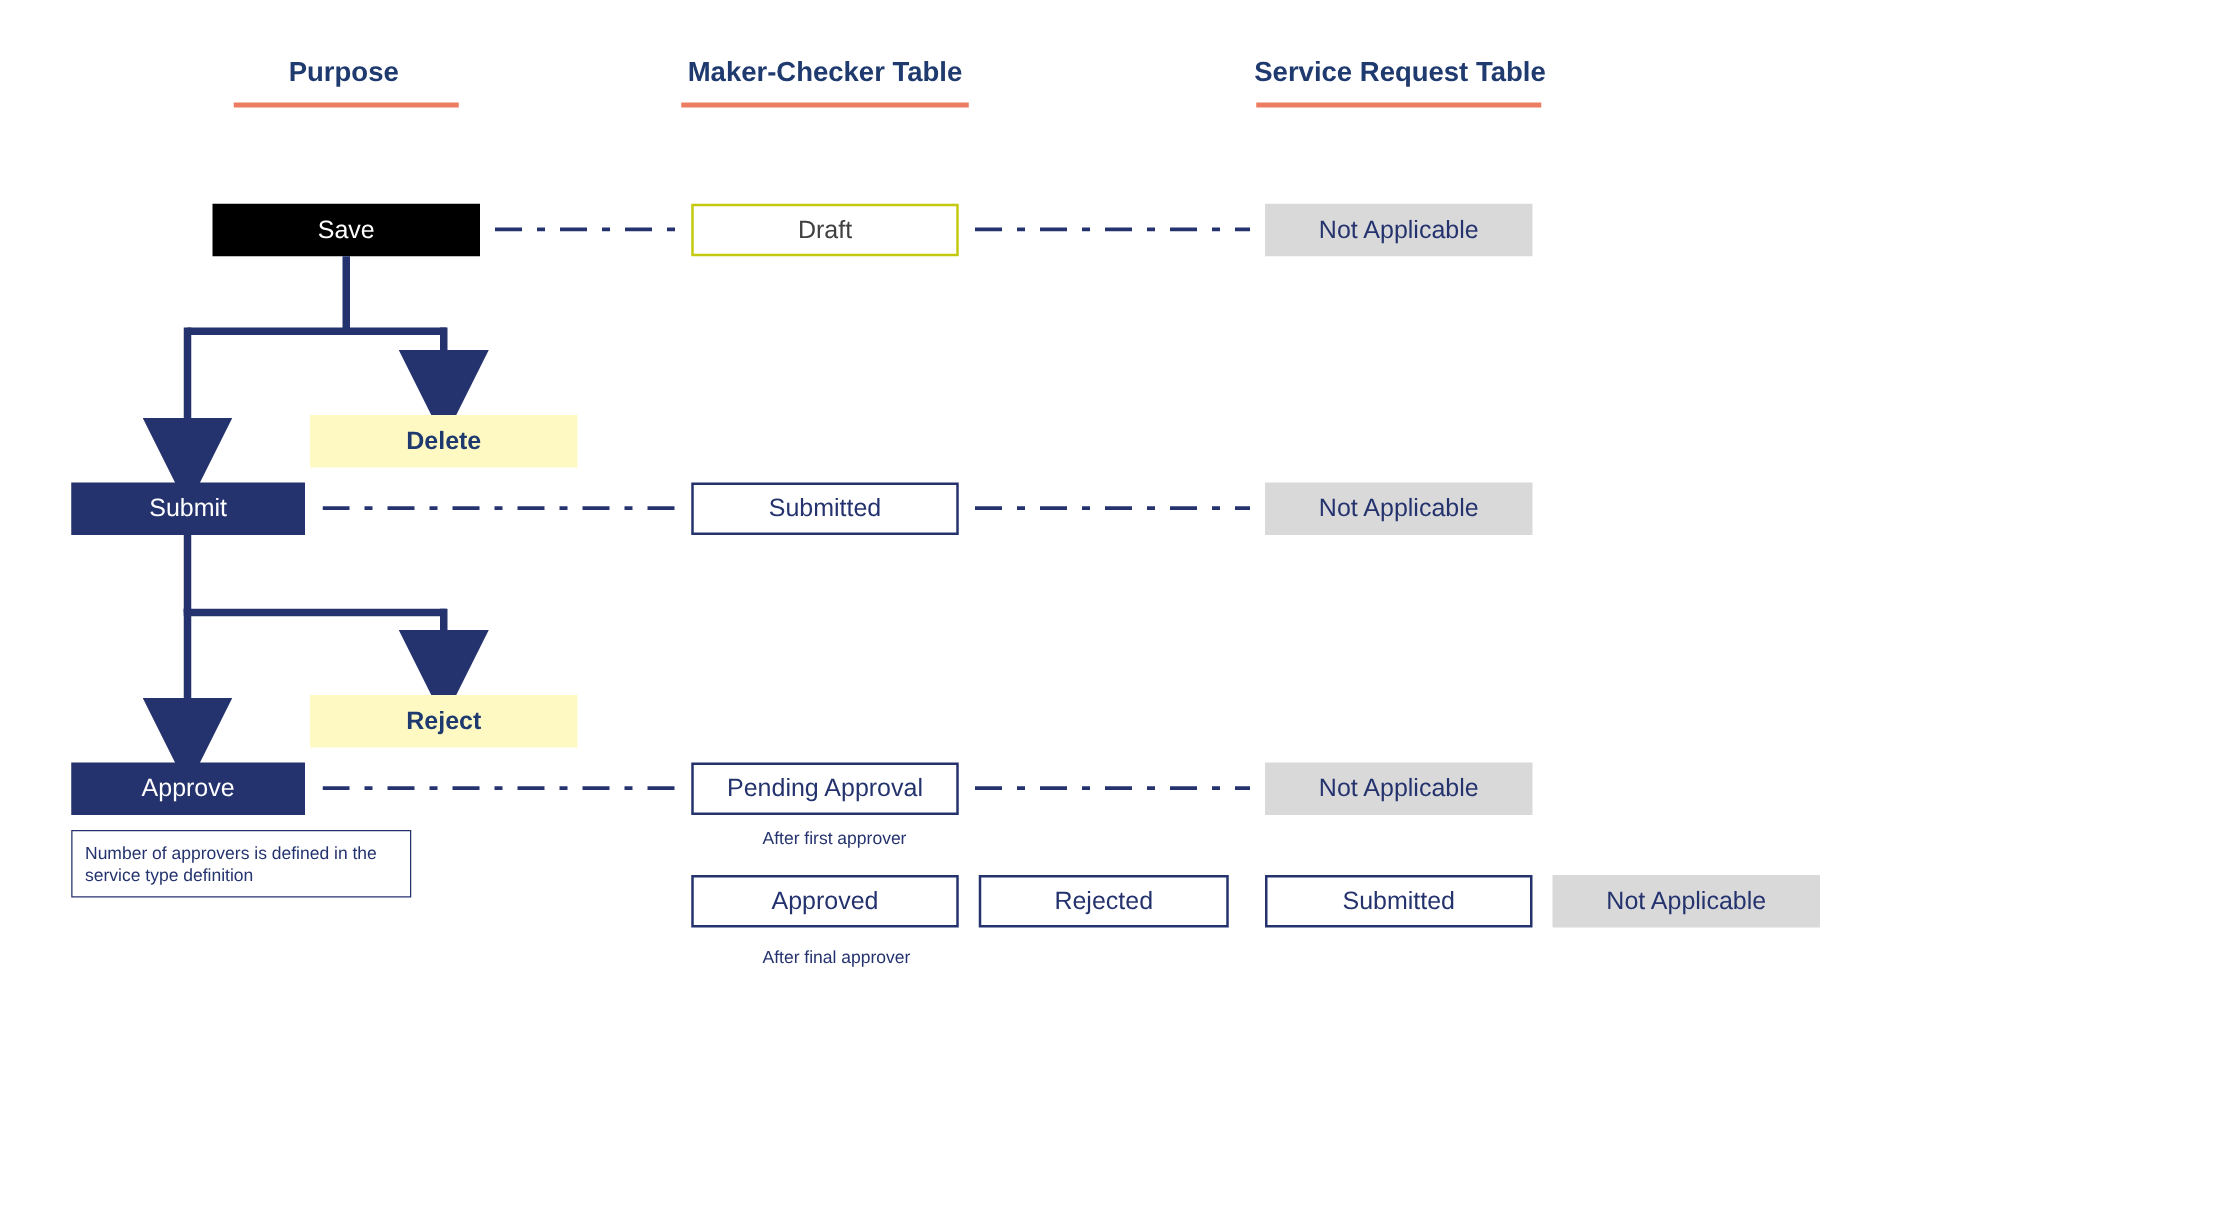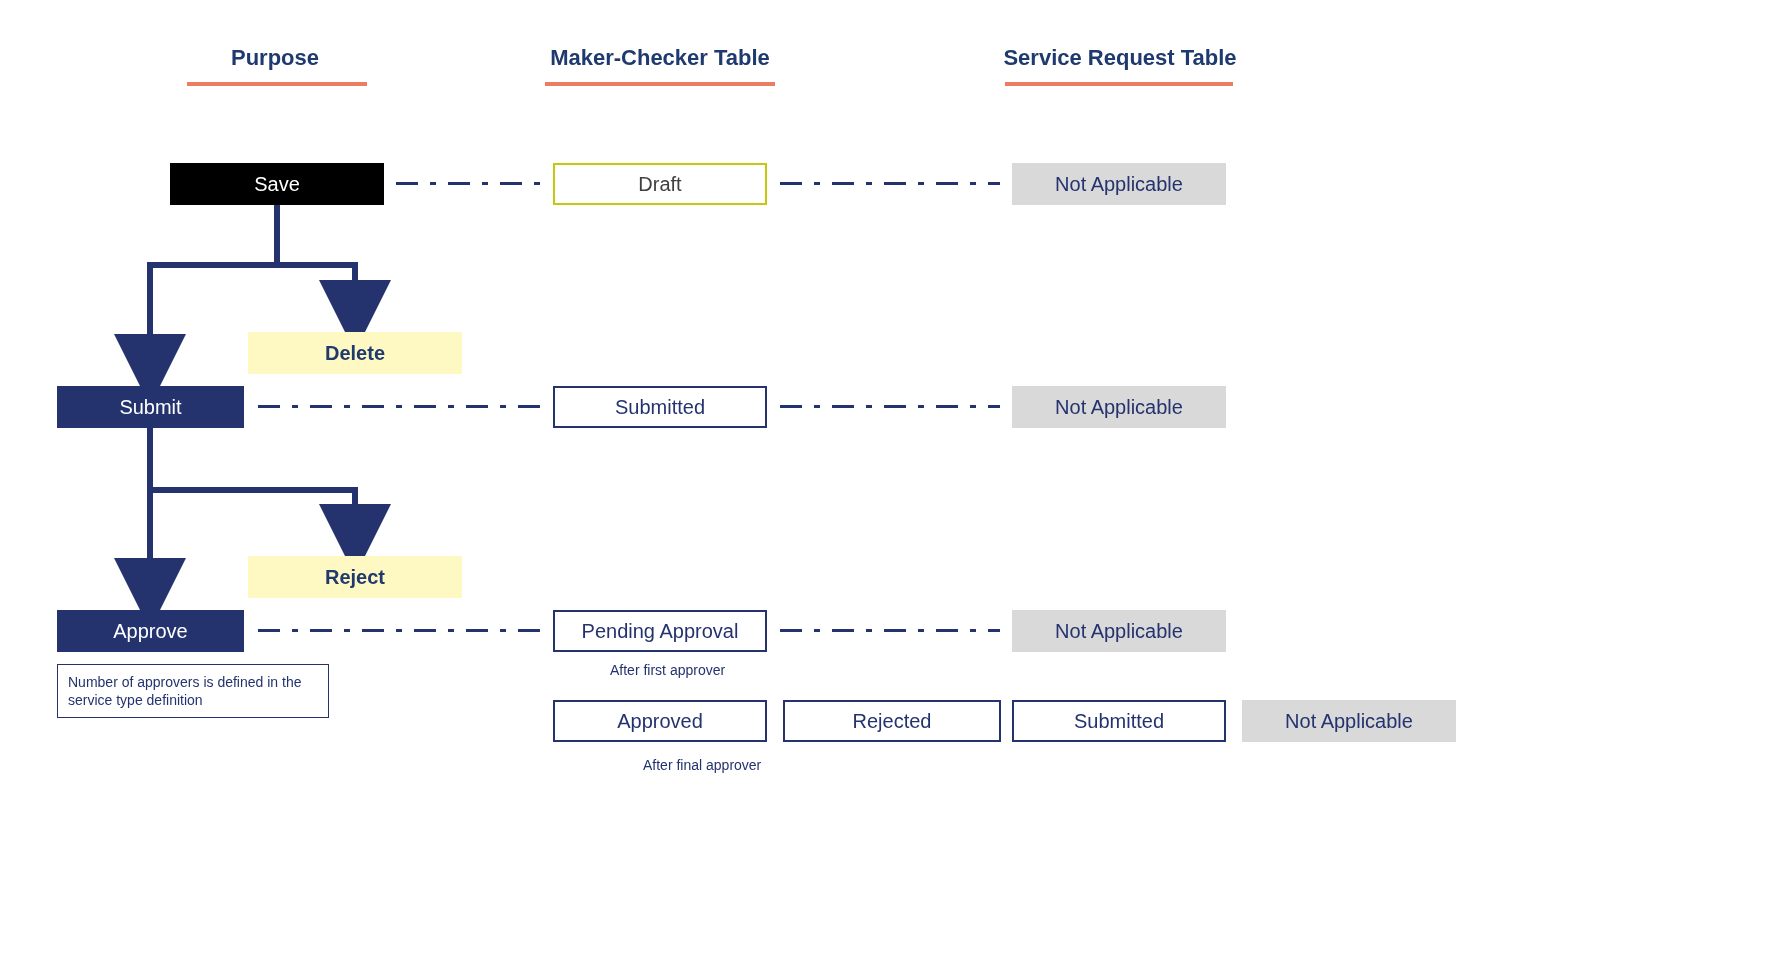--- a/index.html
+++ b/index.html
@@ -145,17 +145,17 @@
 <div class="box box-grey" style="left:1012px; top:610px; width:214px; height:42px;">Not Applicable</div>
 
 <div class="dashdot" style="left:258px; top:629px; width:284px;"></div>
 <div class="dashdot" style="left:780px; top:629px; width:220px;"></div>
 
 <div class="note-box" style="left:57px; top:664px; width:272px;">Number of approvers is defined in the service type definition</div>
 
 <div class="small-note" style="left:610px; top:662px;">After first approver</div>
 
 <div class="box box-navy-outline" style="left:553px; top:700px; width:214px; height:42px;">Approved</div>
-<div class="box box-navy-outline" style="left:783px; top:700px; width:218px; height:42px;">Rejected</div>
+<div class="box box-navy-outline" style="left:783px; top:700px; width:200px; height:42px;">Rejected</div>
 <div class="box box-navy-outline" style="left:1012px; top:700px; width:214px; height:42px;">Submitted</div>
 <div class="box box-grey" style="left:1242px; top:700px; width:214px; height:42px;">Not Applicable</div>
 
-<div class="small-note" style="left:610px; top:757px;margin-left:33px;">After final approver</div>
+<div class="small-note" style="left:610px; top:757px;">After final approver</div>
 
 </body></html>

